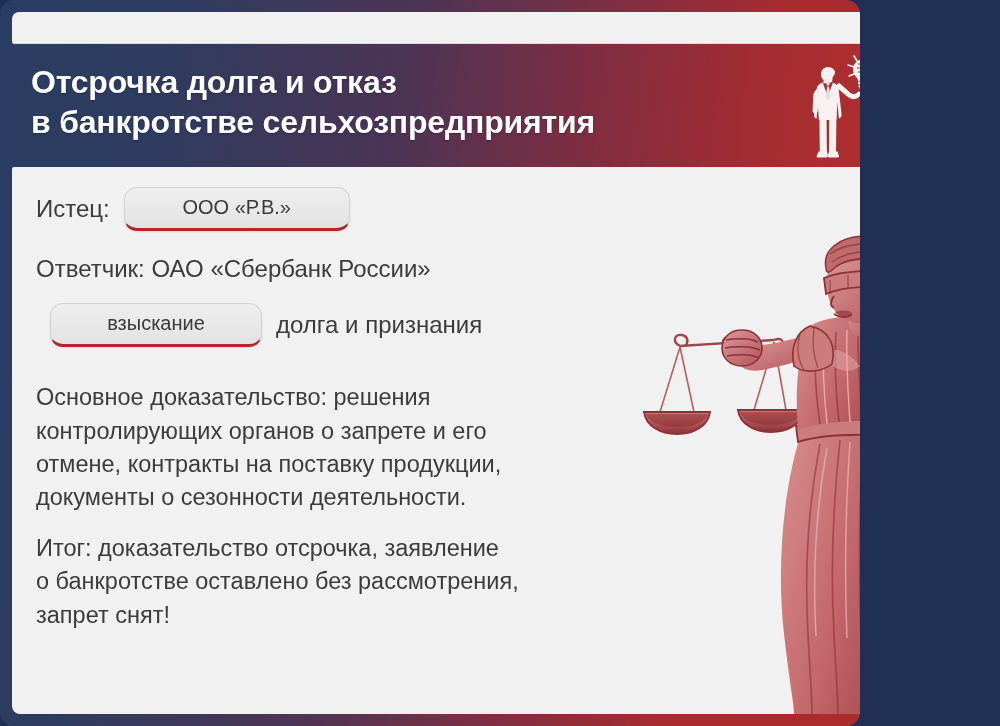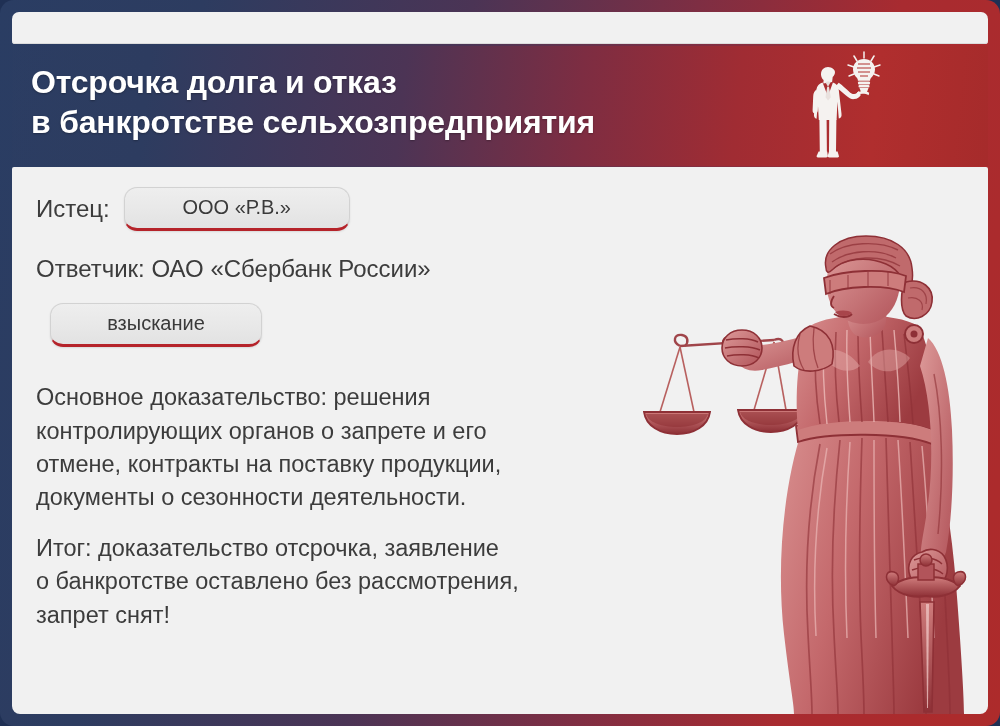--- a/index.html
+++ b/index.html
@@ -8,21 +8,21 @@
     width: 1000px;
     height: 726px;
     overflow: hidden;
     background: #1f3054;
     font-family: "Liberation Sans", sans-serif;
   }
 
   
   #card {
     position: relative;
-    width: 1000px;
+    width: 860px;
     height: 726px;
     border-radius: 14px;
     background: linear-gradient(100deg,
                 #2a3d63 0%,
                 #2d3c60 18%,
                 #4b3455 42%,
                 #7e2e43 62%,
                 #a82b30 80%,
                 #ad2b2b 100%);
     overflow: hidden;
@@ -369,20 +369,21 @@
       </div>
 
       <div class="gap-a"></div>
 
       <div class="label">Ответчик: ОАО «Сбербанк России»</div>
 
       <div class="gap-b"></div>
 
       <div class="row">
         <span class="pill" id="pill-claim">взыскание</span>
+        <span class="label">долга и признания</span>
       </div>
 
       <div class="gap-c"></div>
 
 
       <div class="gap-d"></div>
 
       <div class="para">Основное доказательство: решения
 контролирующих органов о запрете и его
 отмене, контракты на поставку продукции,

